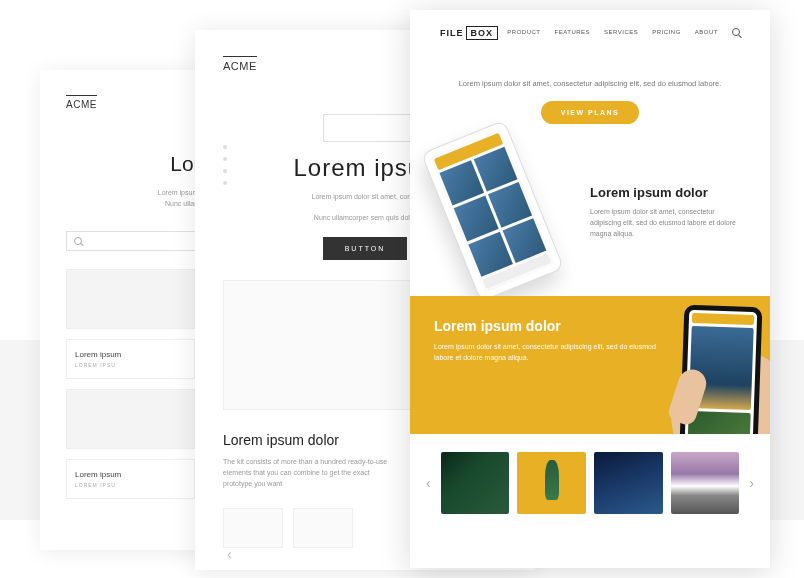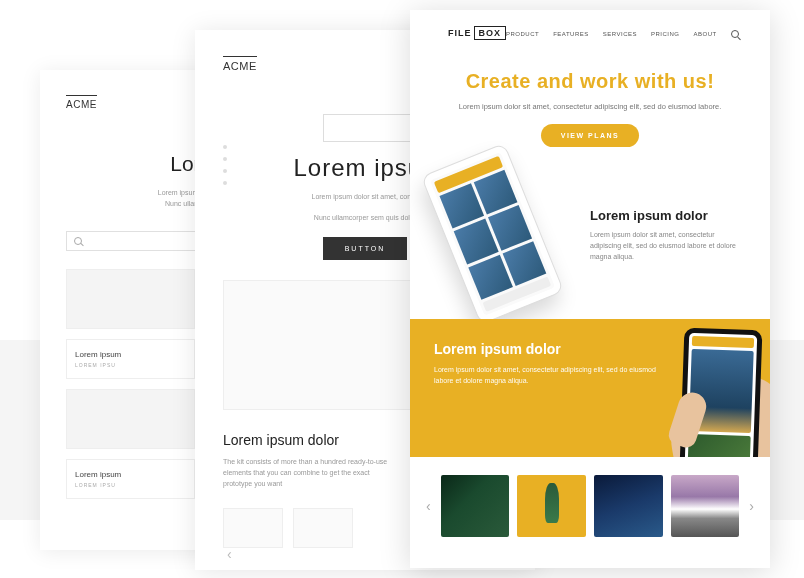--- a/index.html
+++ b/index.html
@@ -38,21 +38,21 @@
 .c2-block{width:190px;height:130px;border:1px solid #eee;background:#fafafa;margin-top:20px}
 .c2-sec{margin-top:22px}
 .c2-sec h2{font-size:14px;font-weight:400;color:#222}
 .c2-sec p{font-size:7px;color:#999;line-height:1.6;margin-top:8px;max-width:170px}
 .c2-bot{display:flex;gap:10px;margin-top:18px}
 .c2-bot .b{width:60px;height:40px;border:1px solid #eee;background:#fafafa}
 .c2-arrow{position:absolute;bottom:8px;left:32px;font-size:14px;color:#bbb}
 
 
 .card3{position:absolute;left:410px;top:10px;width:360px;height:558px;background:#fff;box-shadow:0 4px 30px rgba(0,0,0,0.15);z-index:3;overflow:hidden}
-.c3-hdr{display:flex;align-items:flex-end;justify-content:space-between;padding:18px 38px}
+.c3-hdr{display:flex;align-items:flex-start;justify-content:space-between;padding:18px 30px}
 .c3-brand{font-size:9px;letter-spacing:1px;color:#222;font-weight:bold}
 .c3-brand span{border:1.5px solid #222;padding:1px 4px;margin-left:2px}
 .c3-nav{display:flex;gap:14px;align-items:center;font-size:6px;letter-spacing:0.5px;color:#555}
 .c3-mag{width:8px;height:8px;border:1.3px solid #555;border-radius:50%;position:relative}
 .c3-mag::after{content:'';position:absolute;width:4px;height:1.3px;background:#555;bottom:-2px;right:-3px;transform:rotate(45deg)}
 .c3-hero{text-align:center;padding:14px 30px 10px}
 .c3-hero h1{color:#e8b024;font-size:20px;font-weight:bold;letter-spacing:0.5px}
 .c3-hero p{font-size:7.5px;color:#777;line-height:1.5;margin-top:8px}
 .c3-cta{background:#e8b024;color:#fff;font-size:7px;letter-spacing:1.5px;font-weight:bold;padding:8px 20px;border-radius:14px;display:inline-block;margin-top:12px}
 .c3-row1{display:flex;align-items:center;padding:18px 24px 24px;gap:16px}
@@ -166,21 +166,20 @@
     <div class="c3-nav">
       <span>PRODUCT</span>
       <span>FEATURES</span>
       <span>SERVICES</span>
       <span>PRICING</span>
       <span>ABOUT</span>
       <span class="c3-mag"></span>
     </div>
   </div>
   <div class="c3-hero">
-    <h1>Create and work with us!</h1>
     <p>Lorem ipsum dolor sit amet, consectetur adipiscing elit, sed do eiusmod labore.</p>
     <div class="c3-cta">VIEW PLANS</div>
   </div>
   <div class="c3-row1">
     <div class="c3-phone1">
       <div class="phone-tilt">
         <div class="screen">
           <div class="tb"></div>
           <div class="cell"></div>
             <div class="cell"></div>

